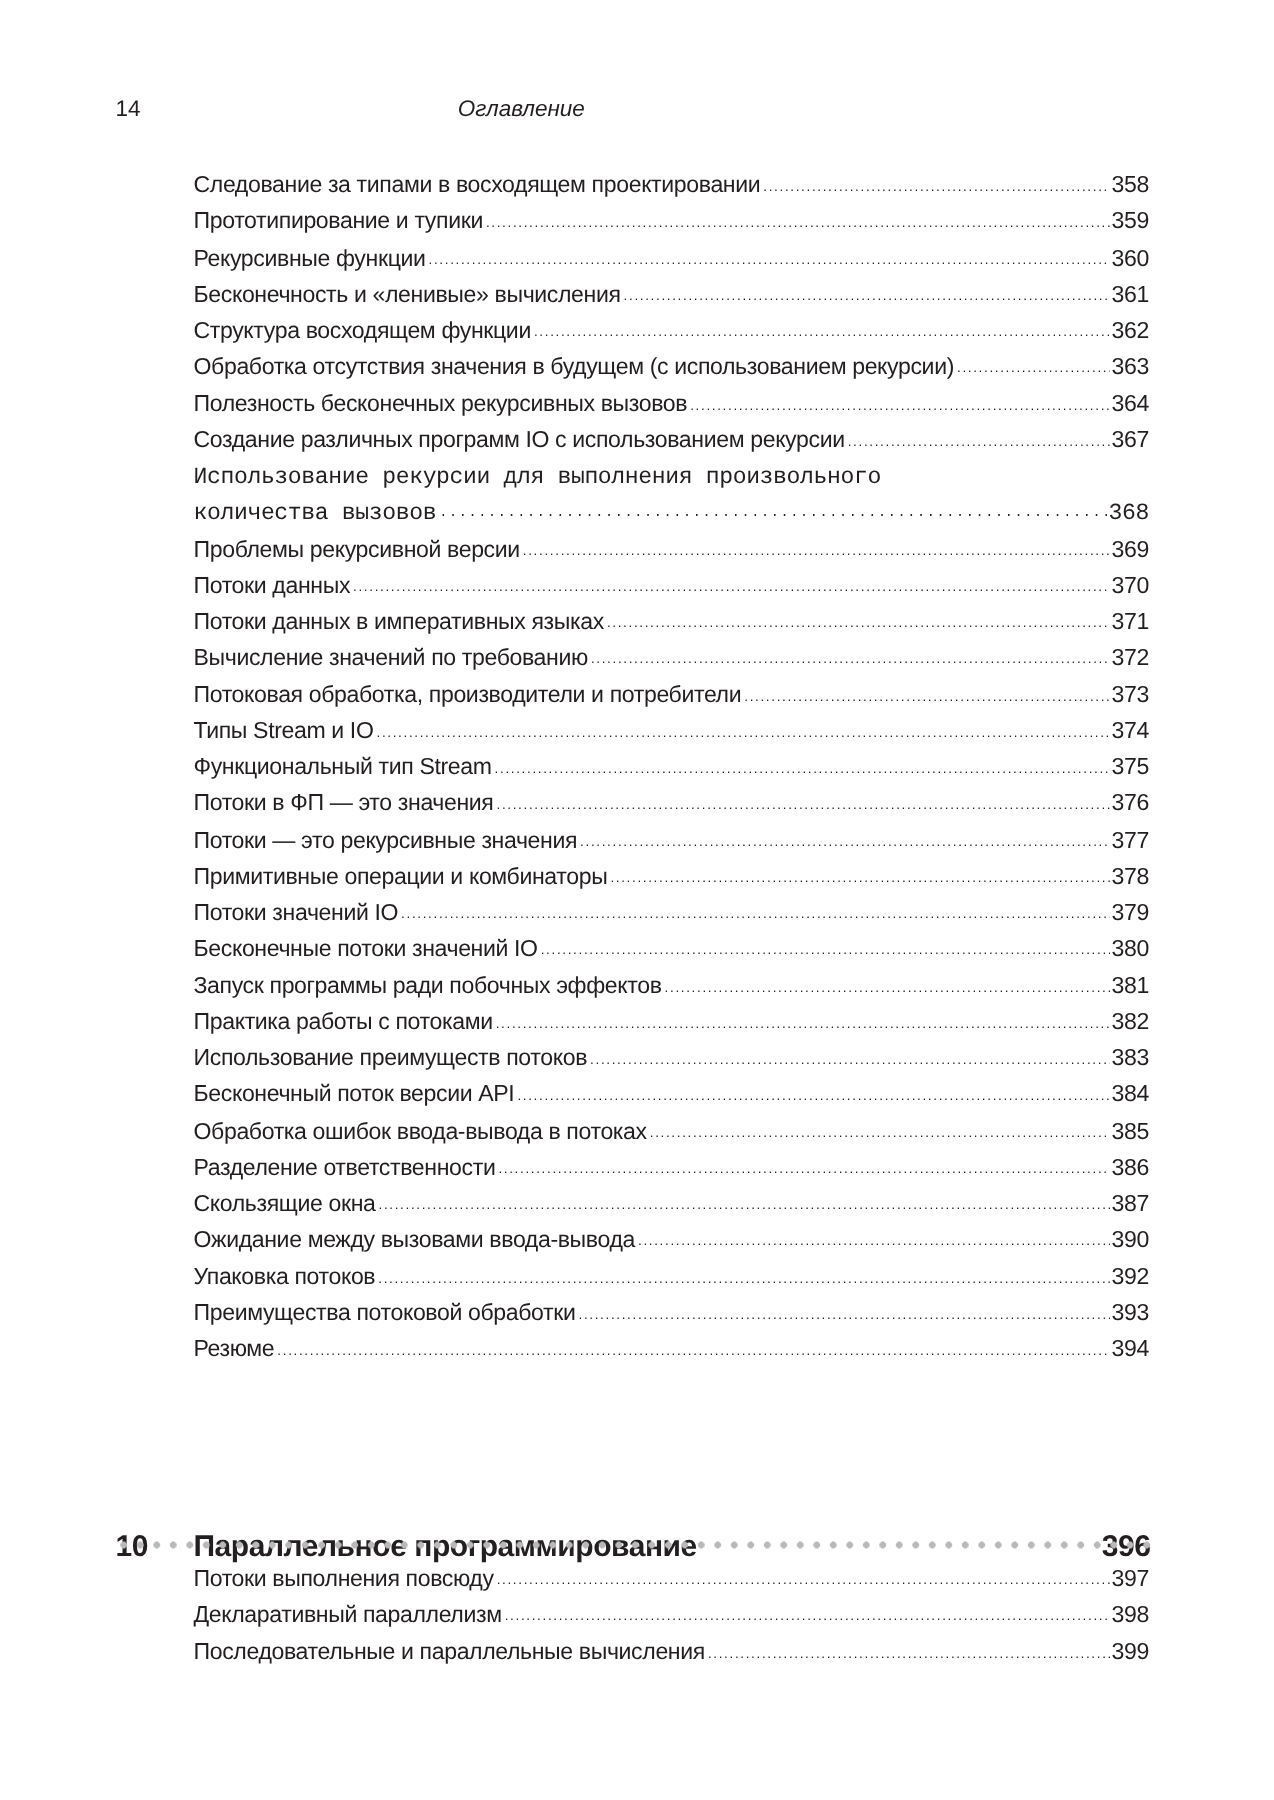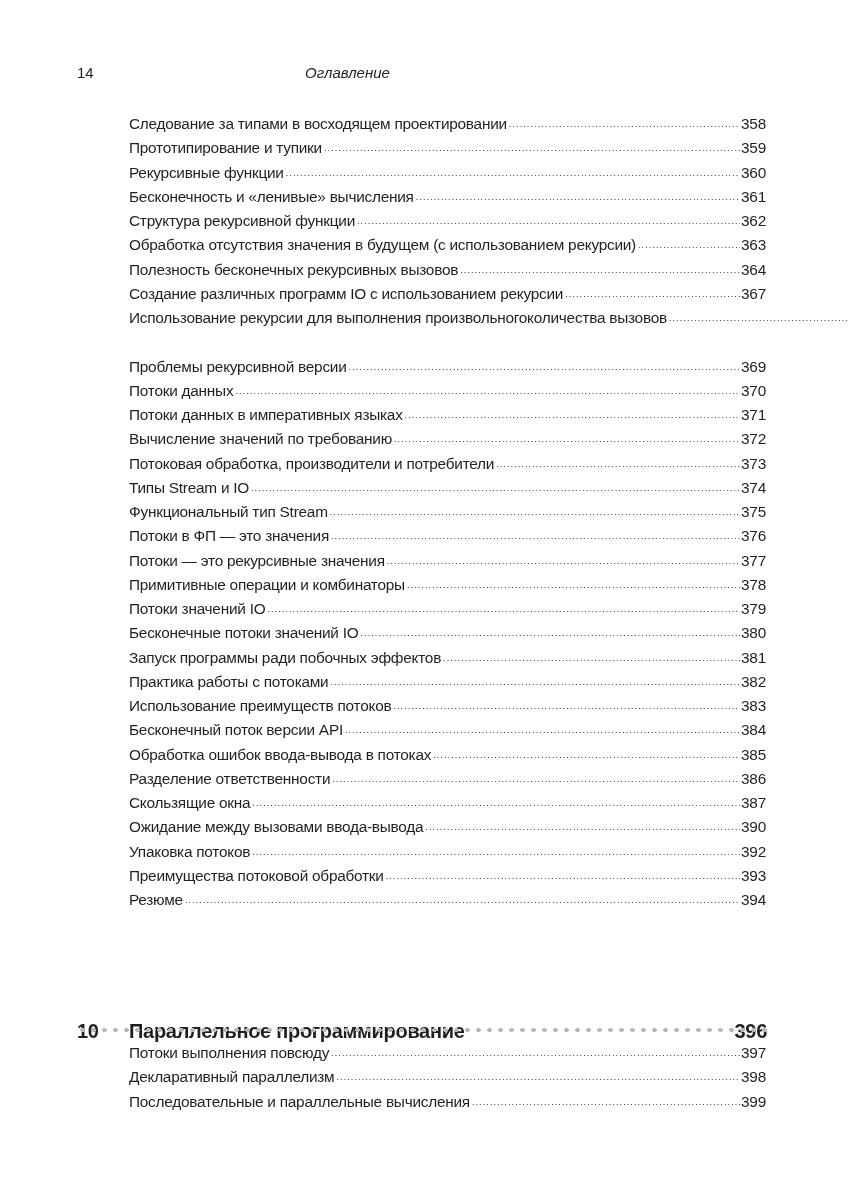--- a/index.html
+++ b/index.html
@@ -45,22 +45,23 @@
       display: flex;
       align-items: flex-start;
       font-size: 15.4px;
       line-height: 24.26px;
       height: 24.26px;
       white-space: nowrap;
       letter-spacing: -0.25px;
     }
     .toc-entry.two-line {
       height: 48.52px;
-      flex-direction: row;
+      flex-direction: column;
       align-items: stretch;
+      font-family: Liberation Mono, monospace;
     }
     .toc-entry .line1 {
       display: block;
       height: 24.26px;
     }
     .toc-entry .line2 {
       display: flex;
       align-items: flex-start;
       height: 24.26px;
     }
@@ -141,21 +142,21 @@
       <span class="toc-title">Рекурсивные функции</span>
       <span class="toc-leader"></span>
       <span class="toc-page">360</span>
     </li>
   <li class="toc-entry">
       <span class="toc-title">Бесконечность и «ленивые» вычисления</span>
       <span class="toc-leader"></span>
       <span class="toc-page">361</span>
     </li>
   <li class="toc-entry">
-      <span class="toc-title">Структура рекурсивной функции</span>
+      <span class="toc-title">Структура восходящем функции</span>
       <span class="toc-leader"></span>
       <span class="toc-page">362</span>
     </li>
   <li class="toc-entry">
       <span class="toc-title">Обработка отсутствия значения в будущем (с использованием рекурсии)</span>
       <span class="toc-leader"></span>
       <span class="toc-page">363</span>
     </li>
   <li class="toc-entry">
       <span class="toc-title">Полезность бесконечных рекурсивных вызовов</span>

